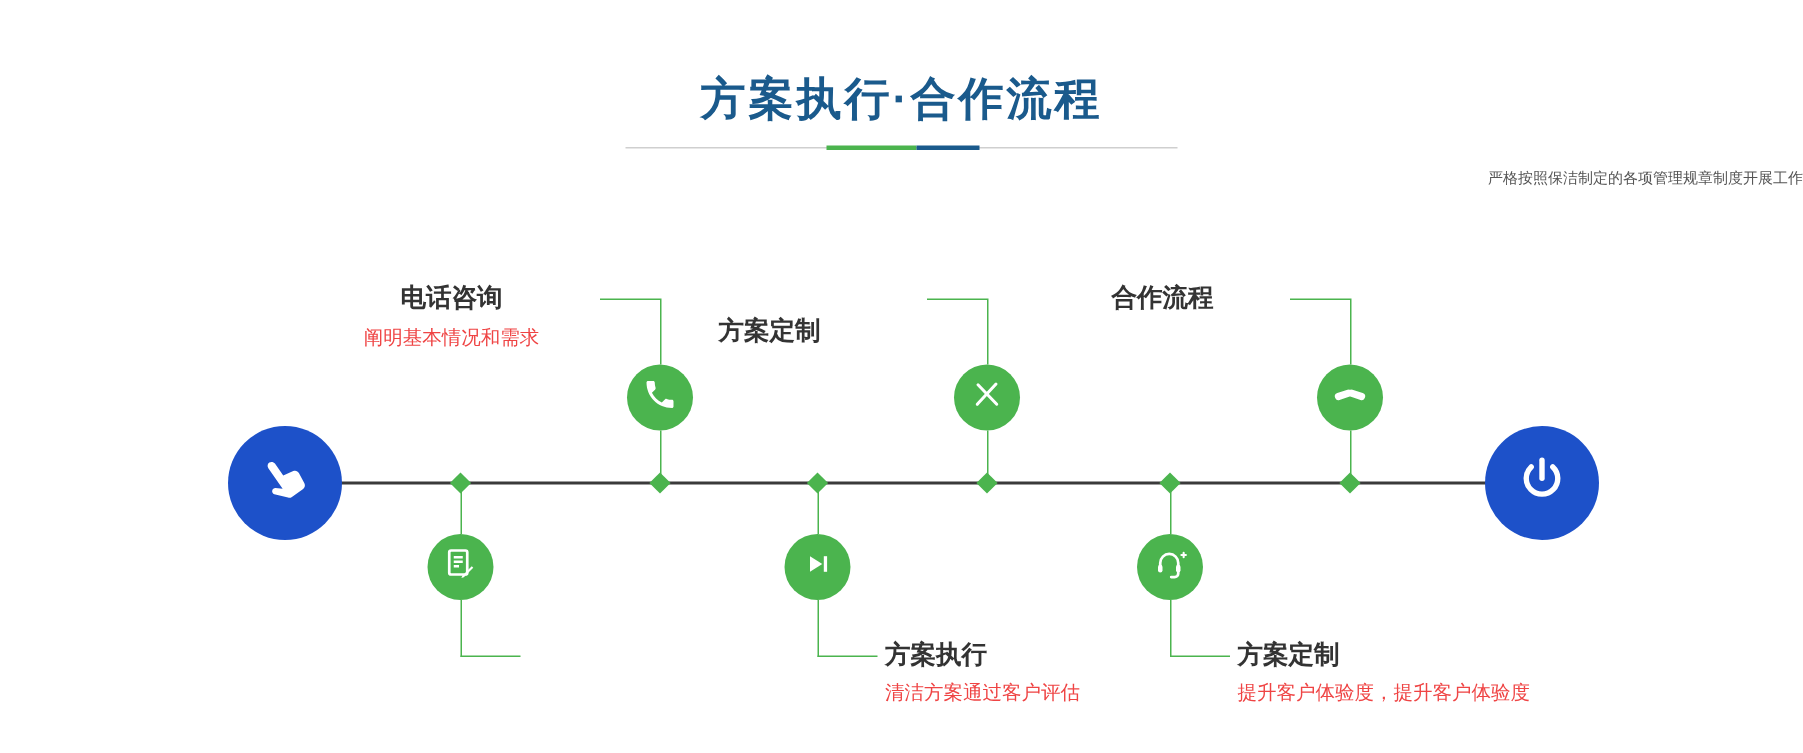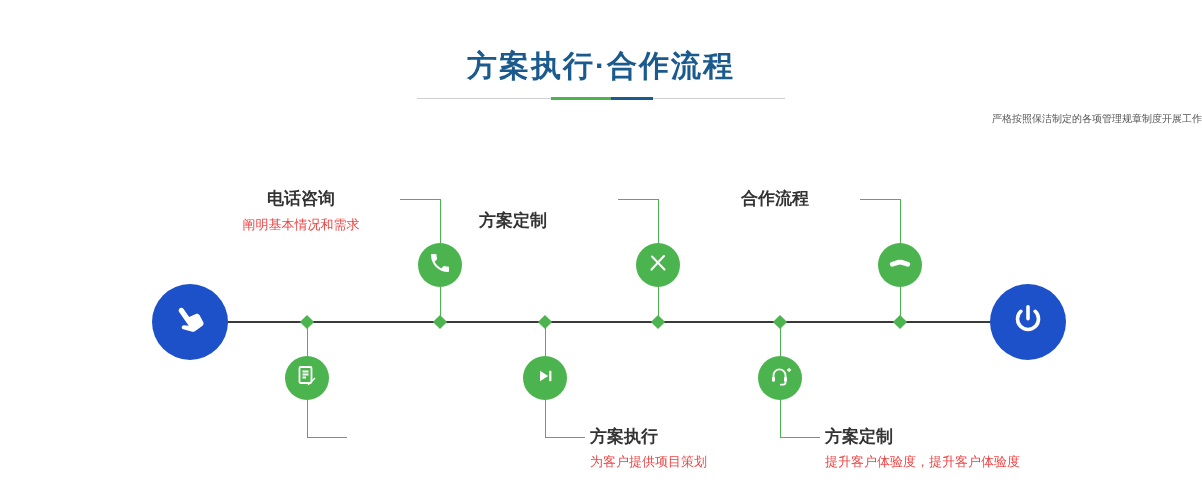--- a/index.html
+++ b/index.html
@@ -152,21 +152,21 @@
   <div class="step-circle" style="left:523px; top:356px;">
     <span>
       <svg width="24" height="24" viewBox="0 0 24 24" fill="#ffffff">
         <path d="M7 6.8l8.2 5.2L7 17.2z"></path>
         <rect x="16.2" y="6.8" width="2.2" height="10.4"></rect>
       </svg>
     </span>
   </div>
   <div class="step-label-bottom" style="left:590px;">
     <div class="step-title">方案执行</div>
-    <div class="step-desc">为客户提供项目策划</div>
+    <div class="step-desc">清洁方案通过客户评估</div>
   </div>
 
   <div class="conn v" style="left:780px; top:327px; height:29px;"></div>
   <div class="conn v" style="left:780px; top:400px; height:38px;"></div>
   <div class="conn h" style="left:780px; top:437px; width:40px;"></div>
   <div class="step-circle" style="left:758px; top:356px;">
     <span>
       <svg width="24" height="24" viewBox="0 0 24 24" fill="none" stroke="#ffffff" stroke-width="1.8" stroke-linecap="round">
         <path d="M5.5 13.5v-2.2a6 6 0 0 1 12 0v2.2"></path>
         <rect x="4" y="12.5" width="3" height="5.2" rx="1.5" fill="#ffffff" stroke="none"></rect>

